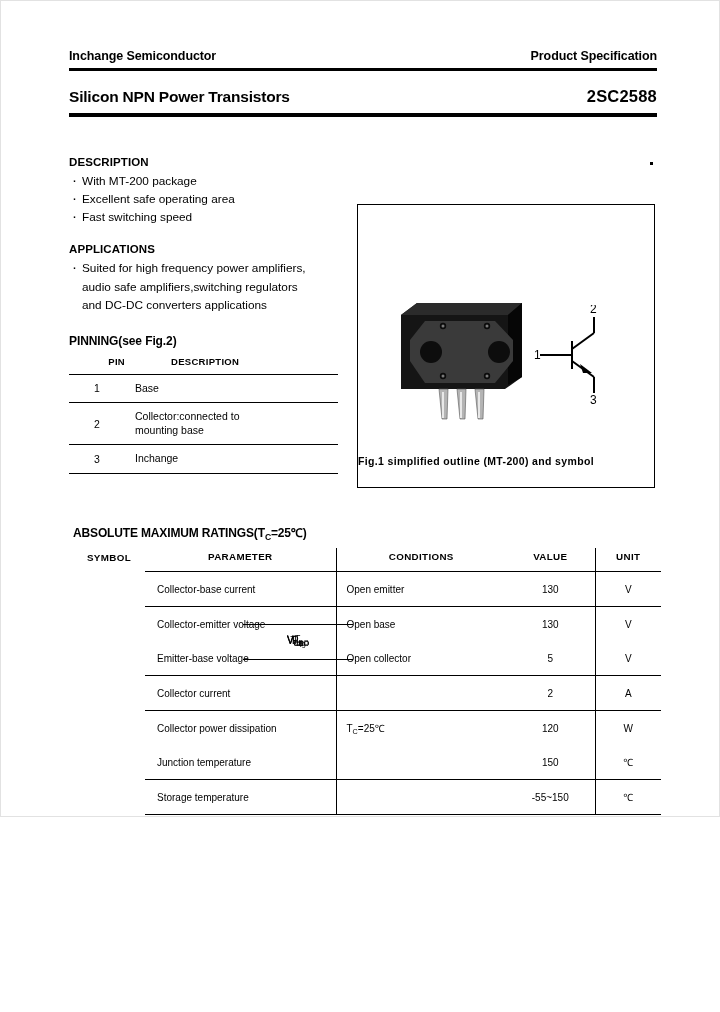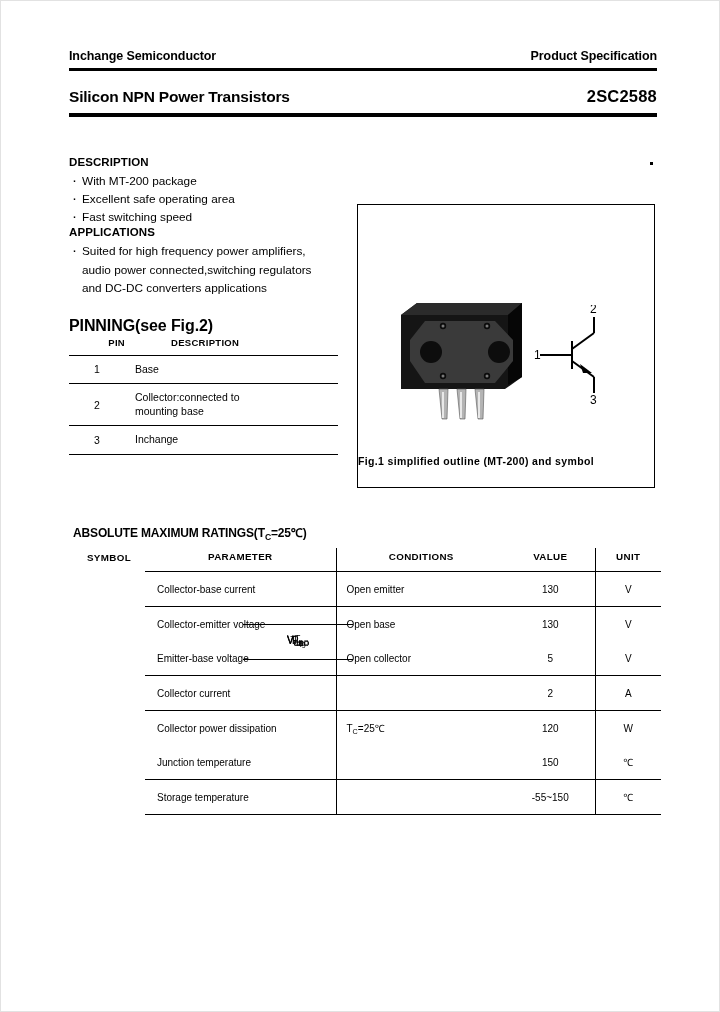--- a/index.html
+++ b/index.html
@@ -8,21 +8,21 @@
     padding: 0;
     background: #ffffff;
   }
   body {
     font-family: "Liberation Sans", sans-serif;
     color: #000000;
   }
   #page {
     position: relative;
     width: 720px;
-    height: 1012px;
+    height: 817px;
     background: #ffffff;
     box-sizing: border-box;
     border: 1px solid #e2e2e2;
     overflow: hidden;
     text-decoration: underline;
   }
 
   
   .doc-head {
     position: absolute;
@@ -64,21 +64,21 @@
     left: 68px;
     top: 155px;
     width: 270px;
   }
   .sec-head {
     font-weight: bold;
     font-size: 11.5px;
     letter-spacing: 0.1px;
     margin: 0 0 4px 0;
   }
-  .sec-head.apps { }
+  .sec-head.apps { margin-top: 17px; }
   ul.bullets {
     list-style: none;
     margin: 0;
     padding: 0;
   }
   ul.bullets li {
     font-size: 11.8px;
     line-height: 18px;
     padding-left: 13px;
     position: relative;
@@ -90,21 +90,22 @@
     left: 3px;
     top: -1px;
     font-size: 15px;
   }
   ul.bullets li.multi { line-height: 18.5px; }
 
   
   .pin-block { margin-top: 19px; }
   .pin-title {
     font-weight: bold;
-    font-size: 16px;
+    font-size: 12px;
+    margin-bottom: 6px;
     letter-spacing: -0.1px;
   }
   table.pin {
     border-collapse: collapse;
     width: 269px;
     font-size: 10.5px;
   }
   table.pin th {
     font-size: 9.5px;
     font-weight: bold;
@@ -249,21 +250,21 @@
     <div class="sec-head">DESCRIPTION</div>
     <ul class="bullets">
       <li>With MT-200 package</li>
       <li>Excellent safe operating area</li>
       <li>Fast switching speed</li>
     </ul>
 
     <div class="sec-head apps">APPLICATIONS</div>
     <ul class="bullets">
       <li class="multi">Suited for high frequency power amplifiers,
-audio power connected,switching regulators
+audio safe amplifiers,switching regulators
 and DC-DC converters applications</li>
     </ul>
 
     <div class="pin-block">
       <div class="pin-title">PINNING(see Fig.2)</div>
       <table class="pin">
         <thead>
           <tr>
             <th class="c-pin">PIN</th>
             <th class="c-desc">DESCRIPTION</th>

